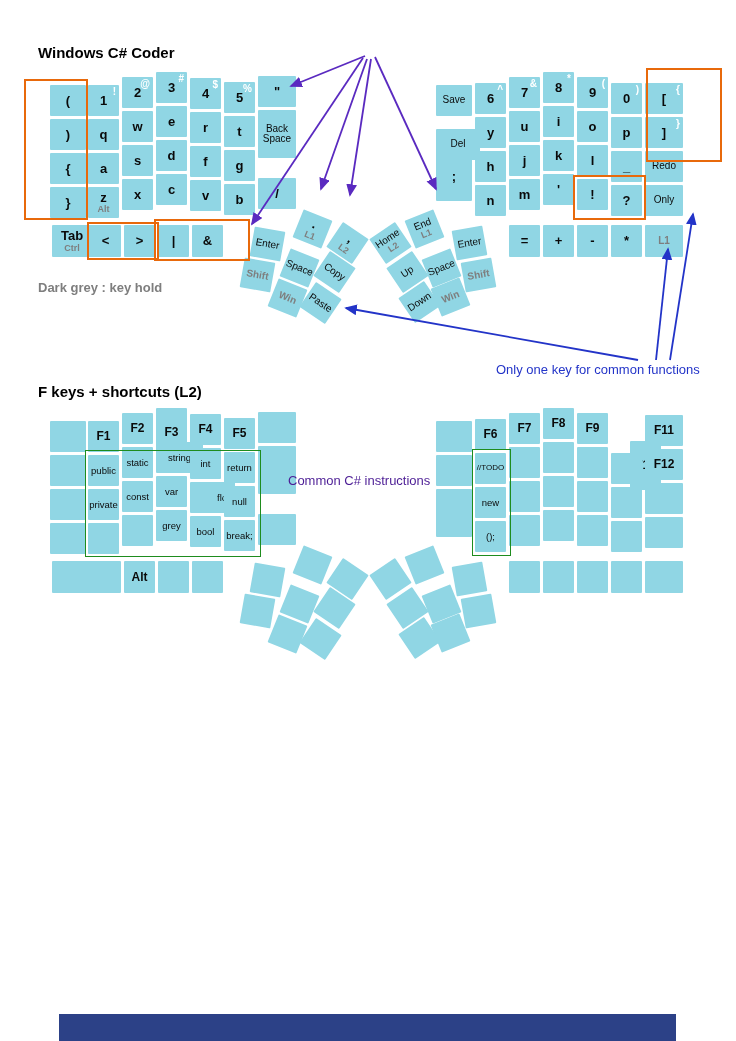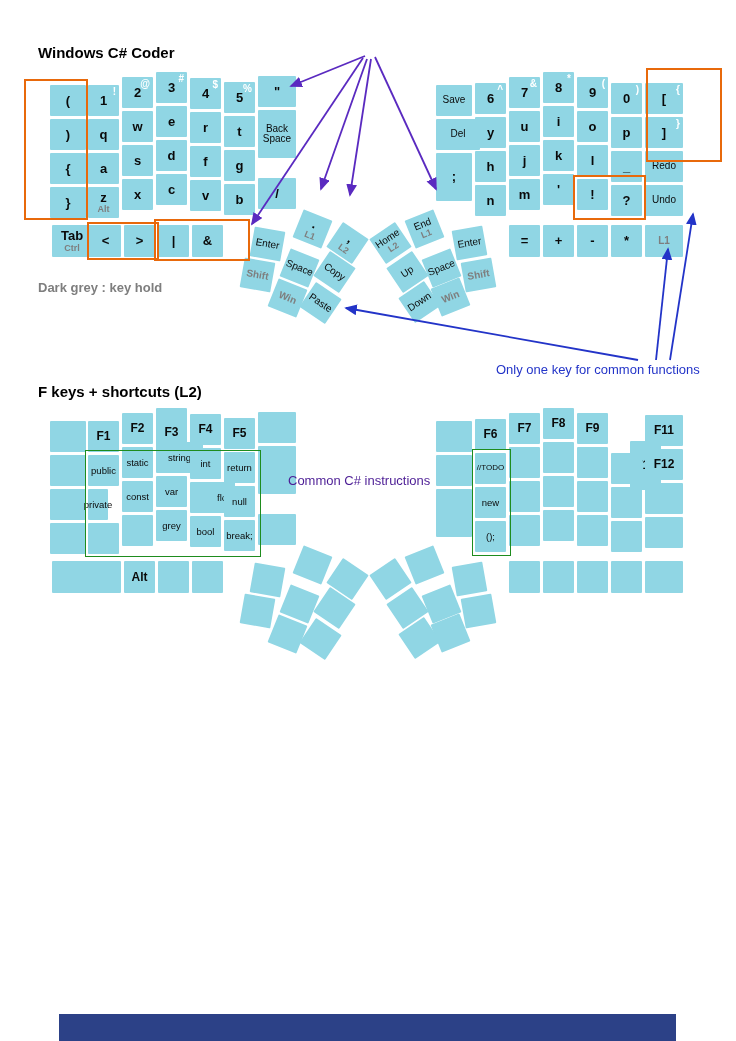--- a/index.html
+++ b/index.html
@@ -144,21 +144,21 @@
       </div>
       <div class="key w" style="left: 258px; top: 110px; width: 38px; height: 48px;">
         <span class="m">Back Space</span>
       </div>
       <div class="key c" style="left: 258px; top: 178px; width: 38px; height: 31px;">
         <span class="m">/</span>
       </div>
       <div class="key w" style="left: 436px; top: 85px; width: 36px; height: 31px;">
         <span class="m">Save</span>
       </div>
-      <div class="key w" style="left: 436px; top: 119px; width: 44px; height: 31px;">
+      <div class="key w" style="left: 436px; top: 129px; width: 44px; height: 31px;">
         <span class="m">Del</span>
       </div>
       <div class="key c" style="left: 436px; top: 153px; width: 36px; height: 48px;">
         <span class="m">;</span>
       </div>
       <div class="key c" style="left: 475px; top: 83px; width: 31px; height: 31px;">
         <span class="m">6</span>
         <span class="sup">^</span>
       </div>
       <div class="key c" style="left: 475px; top: 117px; width: 31px; height: 31px;">
@@ -239,21 +239,21 @@
         <span class="sup">{</span>
       </div>
       <div class="key c" style="left: 645px; top: 117px; width: 38px; height: 31px;">
         <span class="m">]</span>
         <span class="sup">}</span>
       </div>
       <div class="key w" style="left: 645px; top: 151px; width: 38px; height: 31px;">
         <span class="m">Redo</span>
       </div>
       <div class="key w" style="left: 645px; top: 185px; width: 38px; height: 31px;">
-        <span class="m">Undo</span>
+        <span class="m">Only</span>
       </div>
       <div class="key h" style="left: 645px; top: 225px; width: 38px; height: 32px;">
         <span class="m">L1</span>
       </div>
       <div class="key w" style="left: 252px; top: 229px; width: 31px; height: 30px; transform: rotate(10deg);">
         <span class="m">Enter</span>
       </div>
       <div class="key c" style="left: 297px; top: 214px; width: 31px; height: 30px; transform: rotate(22deg);">
         <span class="m">.</span>
         <span class="sub">L1</span>
@@ -307,21 +307,21 @@
       <div class="key b" style="left: 50px; top: 455px; width: 36px; height: 31px;"></div>
       <div class="key b" style="left: 50px; top: 489px; width: 36px; height: 31px;"></div>
       <div class="key b" style="left: 50px; top: 523px; width: 36px; height: 31px;"></div>
       <div class="key b" style="left: 52px; top: 561px; width: 40px; height: 32px;"></div>
       <div class="key f" style="left: 88px; top: 421px; width: 31px; height: 31px;">
         <span class="m">F1</span>
       </div>
       <div class="key k" style="left: 88px; top: 455px; width: 31px; height: 31px;">
         <span class="m">public</span>
       </div>
-      <div class="key k" style="left: 88px; top: 489px; width: 20px; height: 31px;">
+      <div class="key k" style="left: 88px; top: 489px; width: 31px; height: 31px;">
         <span class="m">private</span>
       </div>
       <div class="key b" style="left: 88px; top: 523px; width: 31px; height: 31px;"></div>
       <div class="key b" style="left: 90px; top: 561px; width: 31px; height: 32px;"></div>
       <div class="key f" style="left: 122px; top: 413px; width: 31px; height: 31px;">
         <span class="m">F2</span>
       </div>
       <div class="key k" style="left: 122px; top: 447px; width: 31px; height: 31px;">
         <span class="m">static</span>
       </div>

